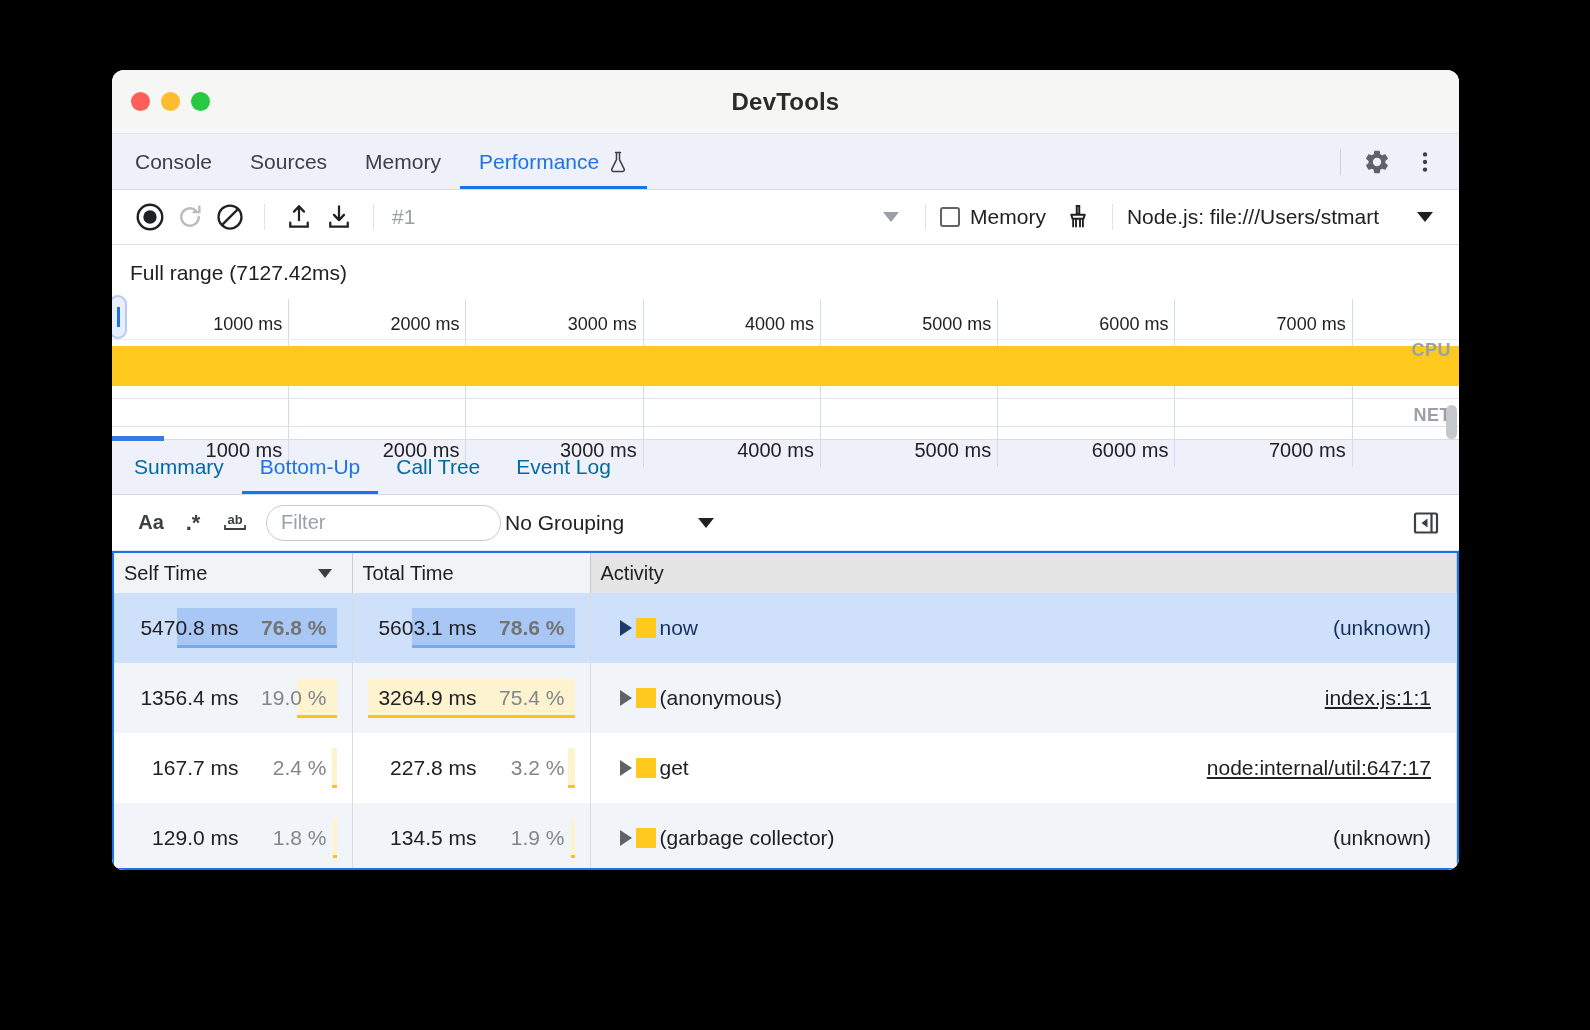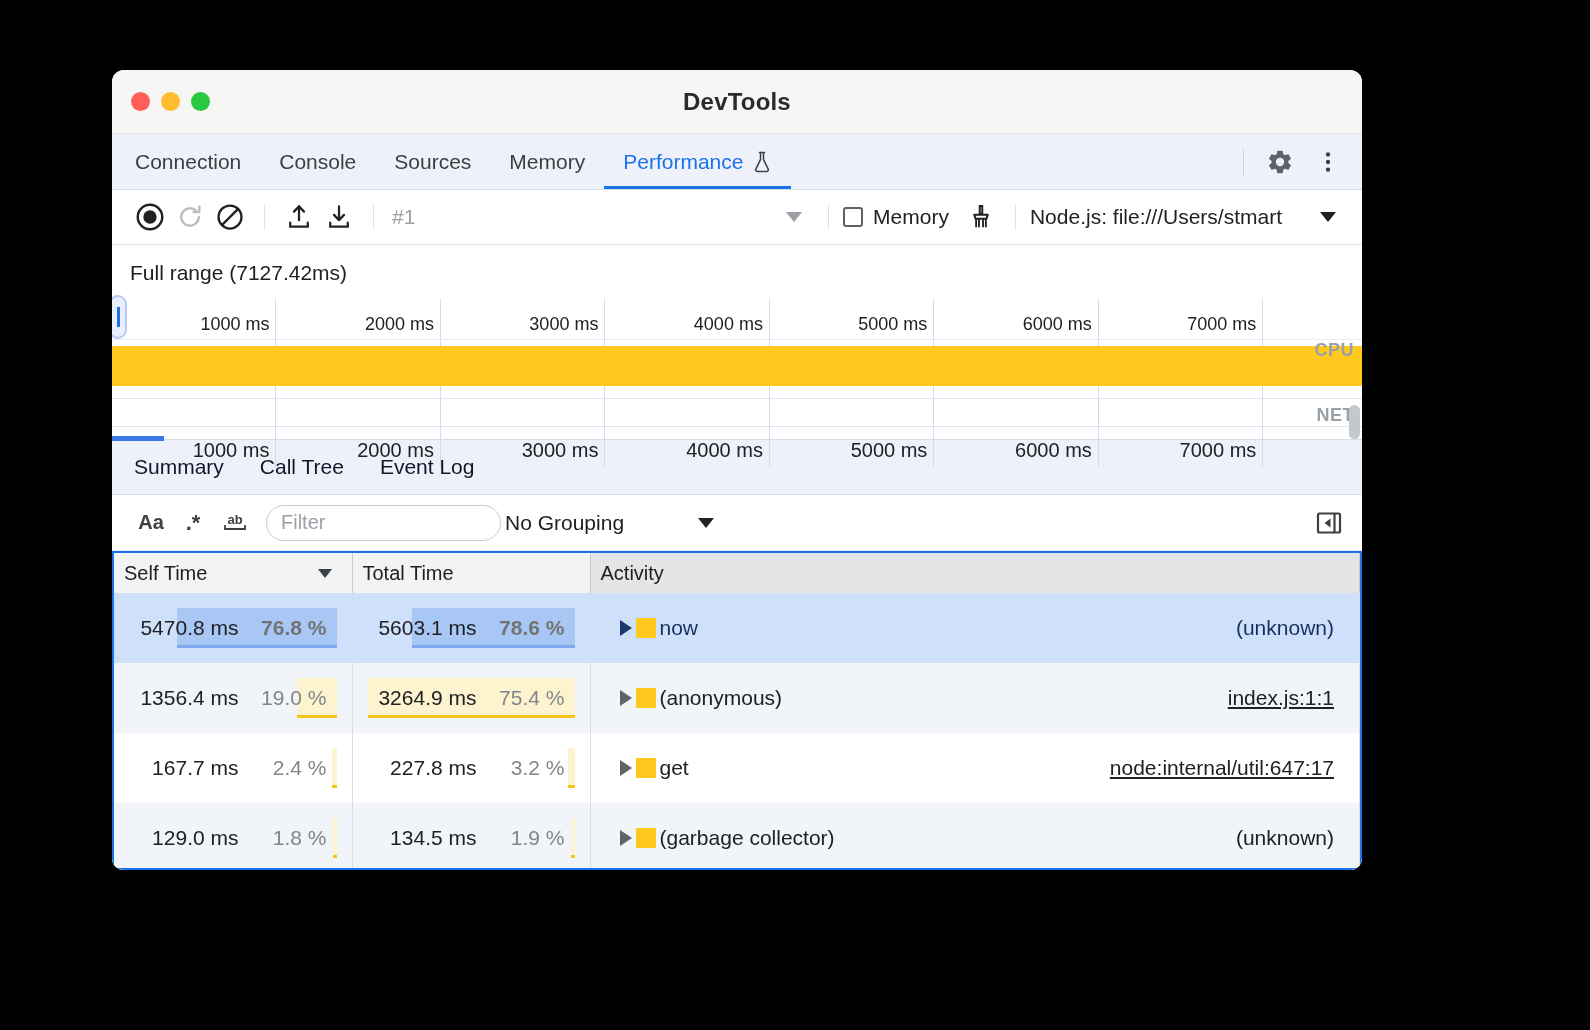--- a/index.html
+++ b/index.html
@@ -7,21 +7,21 @@
     width: 1590px; height: 1030px;
     background: #000;
     font-family: "Liberation Sans", sans-serif;
     overflow: hidden;
   }
 
   
   .window {
     position: absolute;
     left: 112px; top: 70px;
-    width: 1250px; height: 800px;
+    width: 1347px; height: 800px;
     background: #fff;
     border-radius: 12px;
     overflow: hidden;
     box-shadow: 0 10px 40px rgba(0,0,0,.45);
     display: flex; flex-direction: column;
   }
 
   
   .titlebar {
     height: 64px; flex: 0 0 64px;
@@ -166,21 +166,21 @@
   
   .subtabs {
     flex: 0 0 56px; height: 56px;
     background: #eef1f9;
     display: flex; align-items: stretch;
     border-top: 1px solid #d6dbe8;
     border-bottom: 1px solid #d6dbe8;
   }
   .subtab {
     display: flex; align-items: center; padding: 0 18px;
-    font-size: 21px; color: #0f172a; position: relative; cursor: default;
+    font-size: 21px; color: #0369a1; position: relative; cursor: default;
   }
   .subtab:first-child { margin-left: 4px; }
   .subtab.active { color: #1a73e8; }
   .subtab.active::after {
     content: ""; position: absolute; left: 0; right: 0; bottom: 0;
     height: 3px; background: #1a73e8;
   }
 
   
   .filterbar {
@@ -292,23 +292,20 @@
   <div class="titlebar">
     <div class="lights">
       <div class="light l-red"></div>
       <div class="light l-yellow"></div>
       <div class="light l-green"></div>
     </div>
     <div class="win-title">DevTools</div>
   </div>
 
   <div class="tabbar">
-    <div class="tab">
-      <span>Connection</span>
-    </div>
     <div class="tab">
       <span>Console</span>
     </div>
     <div class="tab">
       <span>Sources</span>
     </div>
     <div class="tab">
       <span>Memory</span>
     </div>
     <div class="tab active">
@@ -481,20 +478,23 @@
 
       <div class="sel-underline"></div>
       <div class="ov-scroll"></div>
     </div>
   </div>
 
   <div class="subtabs">
     <div class="subtab">
       <span>Summary</span>
     </div>
+    <div class="subtab active">
+      <span>Bottom-Up</span>
+    </div>
     <div class="subtab">
       <span>Call Tree</span>
     </div>
     <div class="subtab">
       <span>Event Log</span>
     </div>
   </div>
 
   <div class="filterbar">
     <div class="fb-icon">

